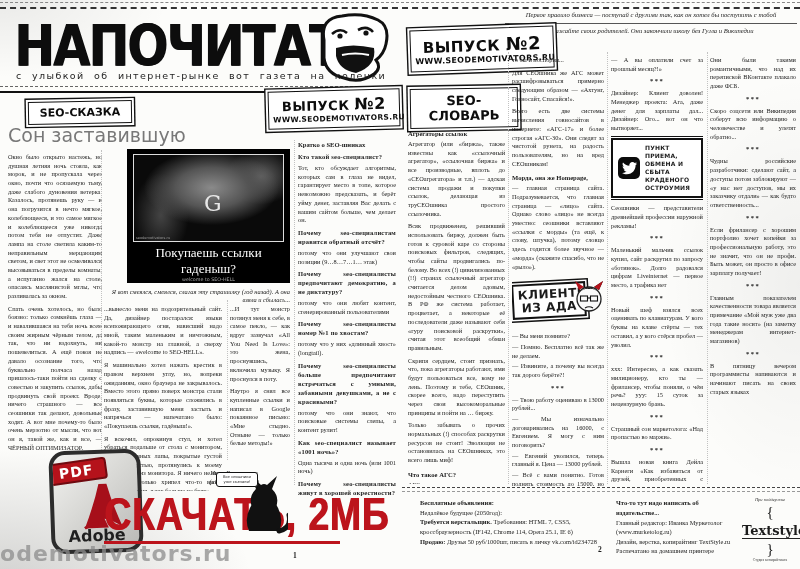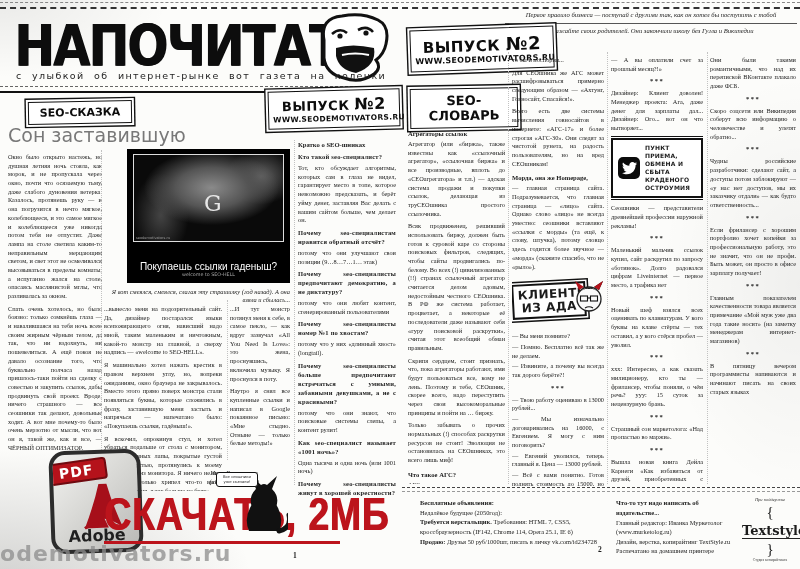--- a/index.html
+++ b/index.html
@@ -37,21 +37,21 @@
   .demot{position:absolute;left:127px;top:149px;width:163px;height:134px;background:#000;
     box-sizing:border-box;padding:5px 6px 2px;}
   .demot-art{position:relative;width:151px;height:88px;border:1px solid #ddd;box-sizing:border-box;
     background:
       radial-gradient(90px 50px at 52% 38%, #8a8a8a 0%, #555 40%, transparent 75%),
       radial-gradient(40px 60px at 18% 70%, #444 0%, transparent 70%),
       radial-gradient(50px 40px at 85% 25%, #666 0%, transparent 70%),
       #0a0a0a;}
   .demot-g{position:absolute;left:47%;top:42%;color:#e8e8e8;font-size:22px;font-family:"DejaVu Serif",serif;}
   .demot-wm{position:absolute;left:2px;bottom:1px;font-size:3.5px;color:#9a9a9a;font-family:"DejaVu Sans",sans-serif;}
-  .demot-cap{margin-top:19px;text-align:center;color:#fff;font-size:10px;font-family:Liberation Sans, sans-serif;}
+  .demot-cap{margin-top:3px;text-align:center;color:#fff;font-size:13px;font-family:Liberation Serif, serif;}
   .demot-sub{text-align:center;color:#aaa;font-size:4.8px;font-family:"DejaVu Sans",sans-serif;}
   .quote{position:absolute;left:110px;top:288px;width:180px;font-style:italic;font-size:6.4px;
     line-height:1.3;text-align:right;}
   .qa-t{font-weight:bold;font-size:6.6px;margin:0 0 3px;}
   .qa-q{font-weight:bold;font-size:6.5px;margin:4px 0 2px;letter-spacing:.2px;}
   .qa-a{margin:0 0 2px;}
   .h{font-weight:bold;font-size:6.6px;margin:5px 0 2px;}
   .sep{text-align:center;font-size:6.5px;font-weight:bold;letter-spacing:1.5px;margin:2px 0 3px;}
   .sig{position:absolute;left:190px;top:468px;width:88px;text-align:center;font-size:6.6px;
     font-style:italic;line-height:1.4;}

